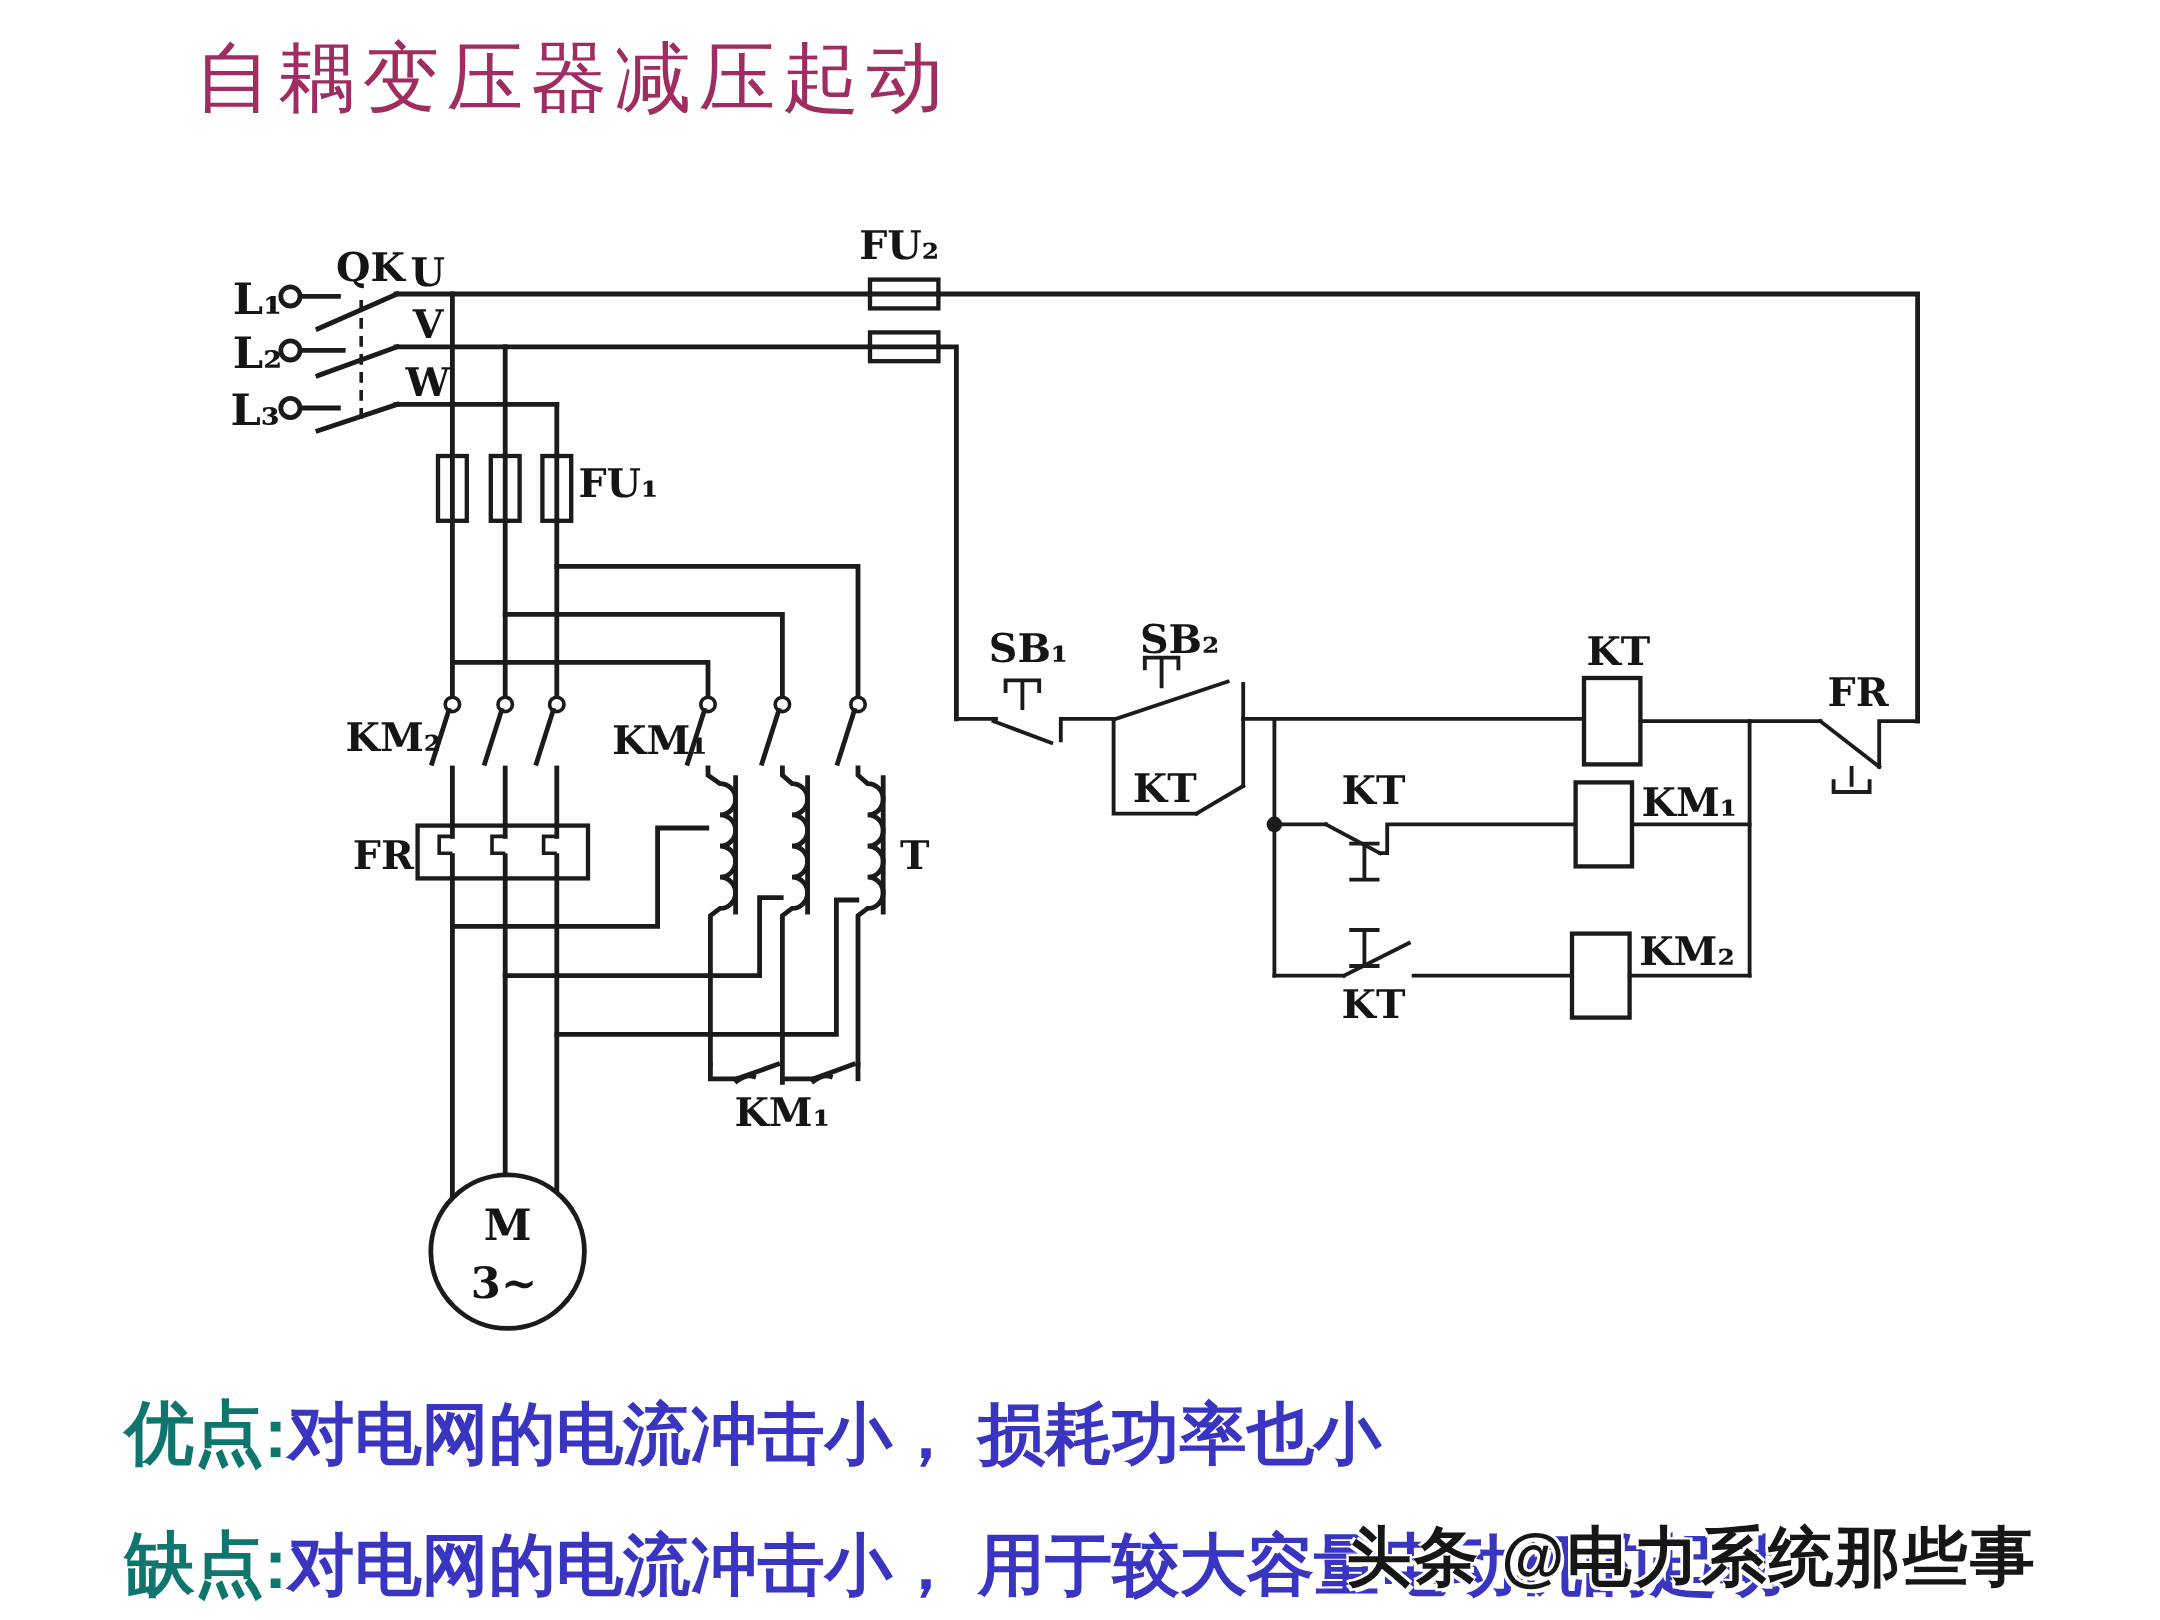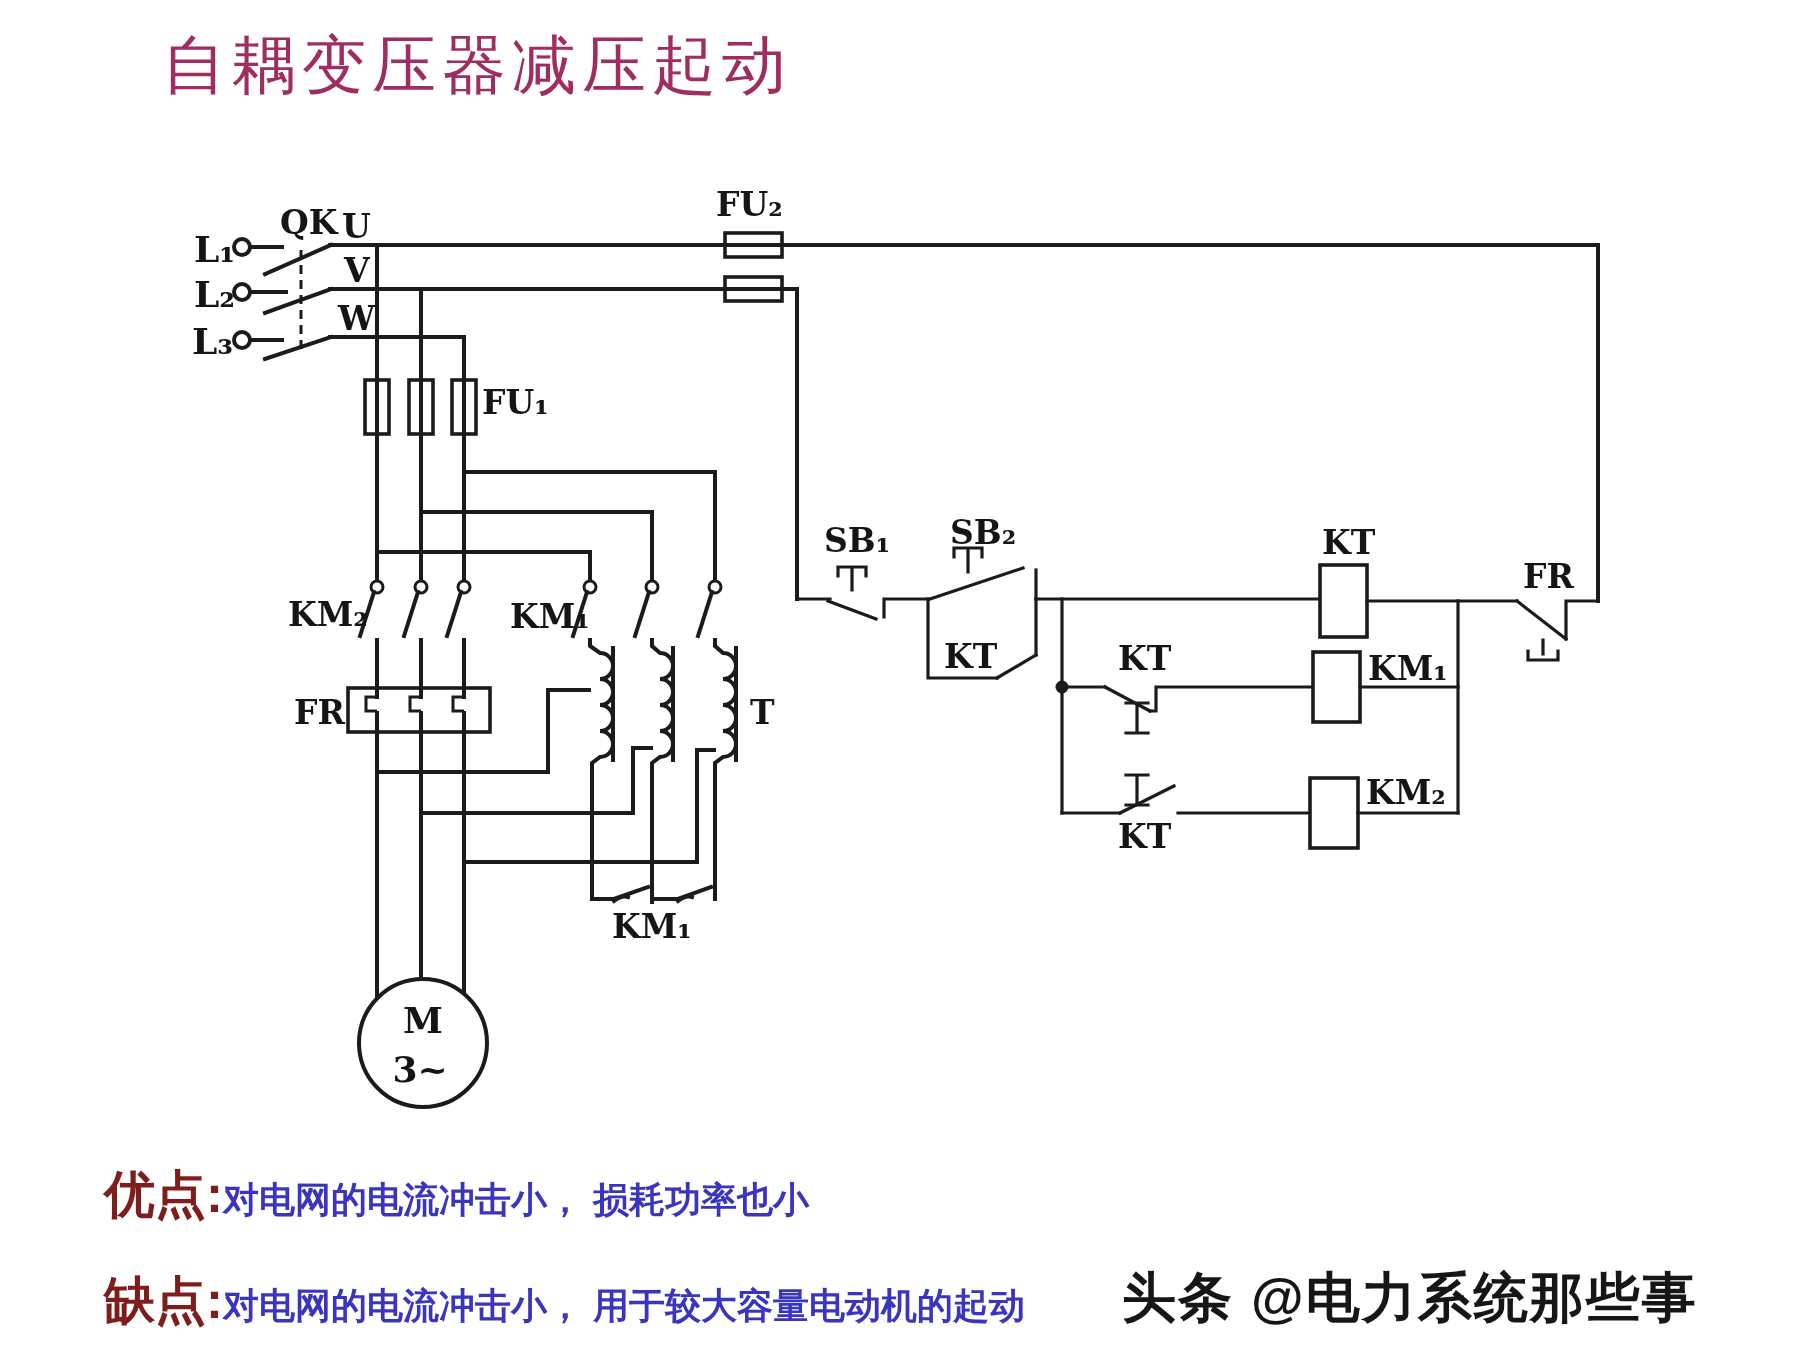--- a/index.html
+++ b/index.html
@@ -13,22 +13,22 @@
   .thin{stroke:#1b1b1b;stroke-width:3;fill:none;}
   .dash{stroke:#1b1b1b;stroke-width:3;fill:none;stroke-dasharray:9 6;}
   .box{stroke:#1b1b1b;stroke-width:3.6;fill:none;}
   .coilbox{stroke:#1b1b1b;stroke-width:3.6;fill:#ffffff;}
   .node{fill:#1b1b1b;}
   .term{stroke:#1b1b1b;stroke-width:4;fill:#ffffff;}
   .lbl{font-family:"DejaVu Serif", serif;font-weight:bold;fill:#151515;font-size:33px;}
   .lblb{font-family:"DejaVu Serif", serif;font-weight:bold;fill:#151515;font-size:36px;}
   .notes{position:absolute;left:104px;top:1148px;width:1700px;line-height:94px;
          font-weight:bold;white-space:nowrap;}
-  .note-label{color:#7f1d1d;font-size:51px;}
-  .note-text{color:#3a35c0;font-size:36px;margin-top:48px;}
+  .note-label{color:#0f766e;font-size:58px;}
+  .note-text{color:#3a35c0;font-size:56px;margin-top:48px;}
   .watermark{position:absolute;left:1122px;top:1262px;font-size:54px;font-weight:bold;
              color:#161616;letter-spacing:2px;white-space:nowrap;
              text-shadow:3px 3px 0 #ffffff,-2px -2px 0 #ffffff,2px -2px 0 #ffffff,-2px 2px 0 #ffffff;}
 </style>
 </head>
 <body>
 
 <div class="title">自耦变压器减压起动</div>
 
 <svg width="1800" height="1350" viewBox="0 0 1800 1350">

